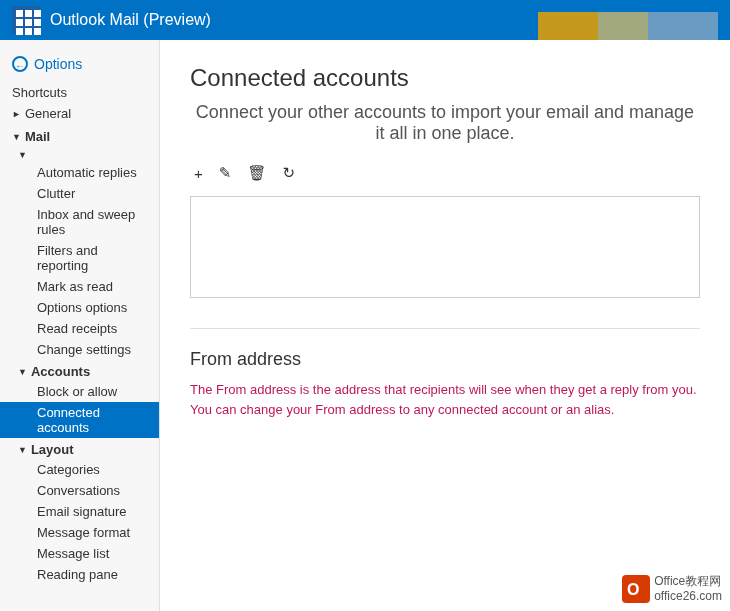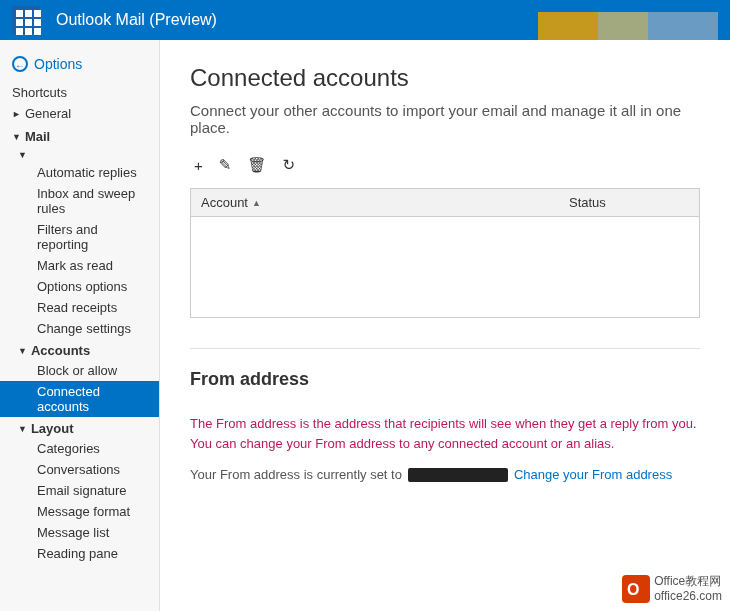--- a/index.html
+++ b/index.html
@@ -5,21 +5,21 @@
     * { box-sizing: border-box; margin: 0; padding: 0; }
     body { font-family: 'Segoe UI', Tahoma, Geneva, Verdana, sans-serif; font-size: 13px; background: #f2f2f2; width: 730px; height: 611px; overflow: hidden; }
 
     
     .titlebar {
       background: #0072c6;
       height: 40px;
       display: flex;
       align-items: center;
       padding: 4px 12px;
-      gap: 16px;
+      gap: 10px;
       justify-content: flex-end;
     }
     .titlebar-grid {
       width: 28px; height: 28px;
       background: #1a5fa8;
       display: grid;
       grid-template-columns: repeat(3,7px);
       grid-template-rows: repeat(3,7px);
       gap: 2px;
       padding: 4px;
@@ -112,23 +112,24 @@
       padding: 24px 30px;
       overflow-y: auto;
     }
     .page-title {
       font-size: 24px;
       font-weight: 300;
       color: #333;
       margin-bottom: 10px;
     }
     .page-subtitle {
-      font-size: 15px;
+      font-size: 18px;
       color: #555;
       margin-bottom: 18px;
+      text-align: center;
     }
     .toolbar {
       display: flex;
       gap: 8px;
       align-items: center;
       margin-bottom: 12px;
     }
     .toolbar-btn {
       background: none;
       border: none;
@@ -161,23 +162,23 @@
       min-height: 100px;
       background: white;
     }
     .divider {
       border: none;
       border-top: 1px solid #e0e0e0;
       margin: 20px 0;
     }
     .section-title {
       font-size: 18px;
-      font-weight: 700;
-      color: #333;
-      margin-bottom: 24px;
+      font-weight: 400;
+      color: #333;
+      margin-bottom: 10px;
     }
     .from-desc {
       font-size: 13px;
       color: #be185d;
       margin-bottom: 14px;
       line-height: 1.5;
     }
     .from-address-row {
       display: flex;
       align-items: center;
@@ -244,20 +245,23 @@
       <span class="triangle">▼</span>
       <span>Mail</span>
     </div>
 
     <div class="nav-item nav-subsection" style="display:flex;align-items:center;gap:4px;">
       <span class="triangle">▼</span>
     </div>
 
     <div class="nav-item nav-indent2">
       <span>Automatic replies</span>
+    </div>
+    <div class="nav-item nav-indent2">
+      <span>Clutter</span>
     </div>
     <div class="nav-item nav-indent2">
       <span>Inbox and sweep rules</span>
     </div>
     <div class="nav-item nav-indent2">
       <span>Filters and reporting</span>
     </div>
     <div class="nav-item nav-indent2">
       <span>Mark as read</span>
     </div>
@@ -318,42 +322,28 @@
       <button class="toolbar-btn" title="Edit">✎</button>
       <button class="toolbar-btn" title="Delete">
         <span>🗑</span>
       </button>
       <button class="toolbar-btn" title="Refresh">
         <span>↻</span>
       </button>
     </div>
 
     <div class="table-container">
-      <div class="table-header">
-        <div class="table-header-cell col-account">
-          <span>Account</span>
-          <span style="font-size:9px;color:#666;">▲</span>
-        </div>
-        <div class="table-header-cell col-status">
-          <span>Status</span>
-        </div>
-      </div>
       <div class="table-body"></div>
     </div>
 
     <hr class="divider">
 
     <h2 class="section-title">From address</h2>
     <p class="from-desc">The From address is the address that recipients will see when they get a reply from you. You can change your From address to any connected account or an alias.</p>
 
-    <div class="from-address-row">
-      <span>Your From address is currently set to</span>
-      <span class="redacted"></span>
-      <a class="change-link" href="#">Change your From address</a>
-    </div>
   </main>
 </div>
 
 <div style="position:fixed;bottom:6px;right:8px;display:flex;align-items:center;gap:4px;">
   <svg width="28" height="28" viewBox="0 0 28 28">
     <rect width="28" height="28" rx="4" fill="#D83B01"></rect>
     <text x="5" y="20" fill="white" font-size="16" font-weight="bold" font-family="Segoe UI, sans-serif">O</text>
   </svg>
   <div style="font-size:12px;color:#555;line-height:1.3;">
     <div>Office教程网</div>

